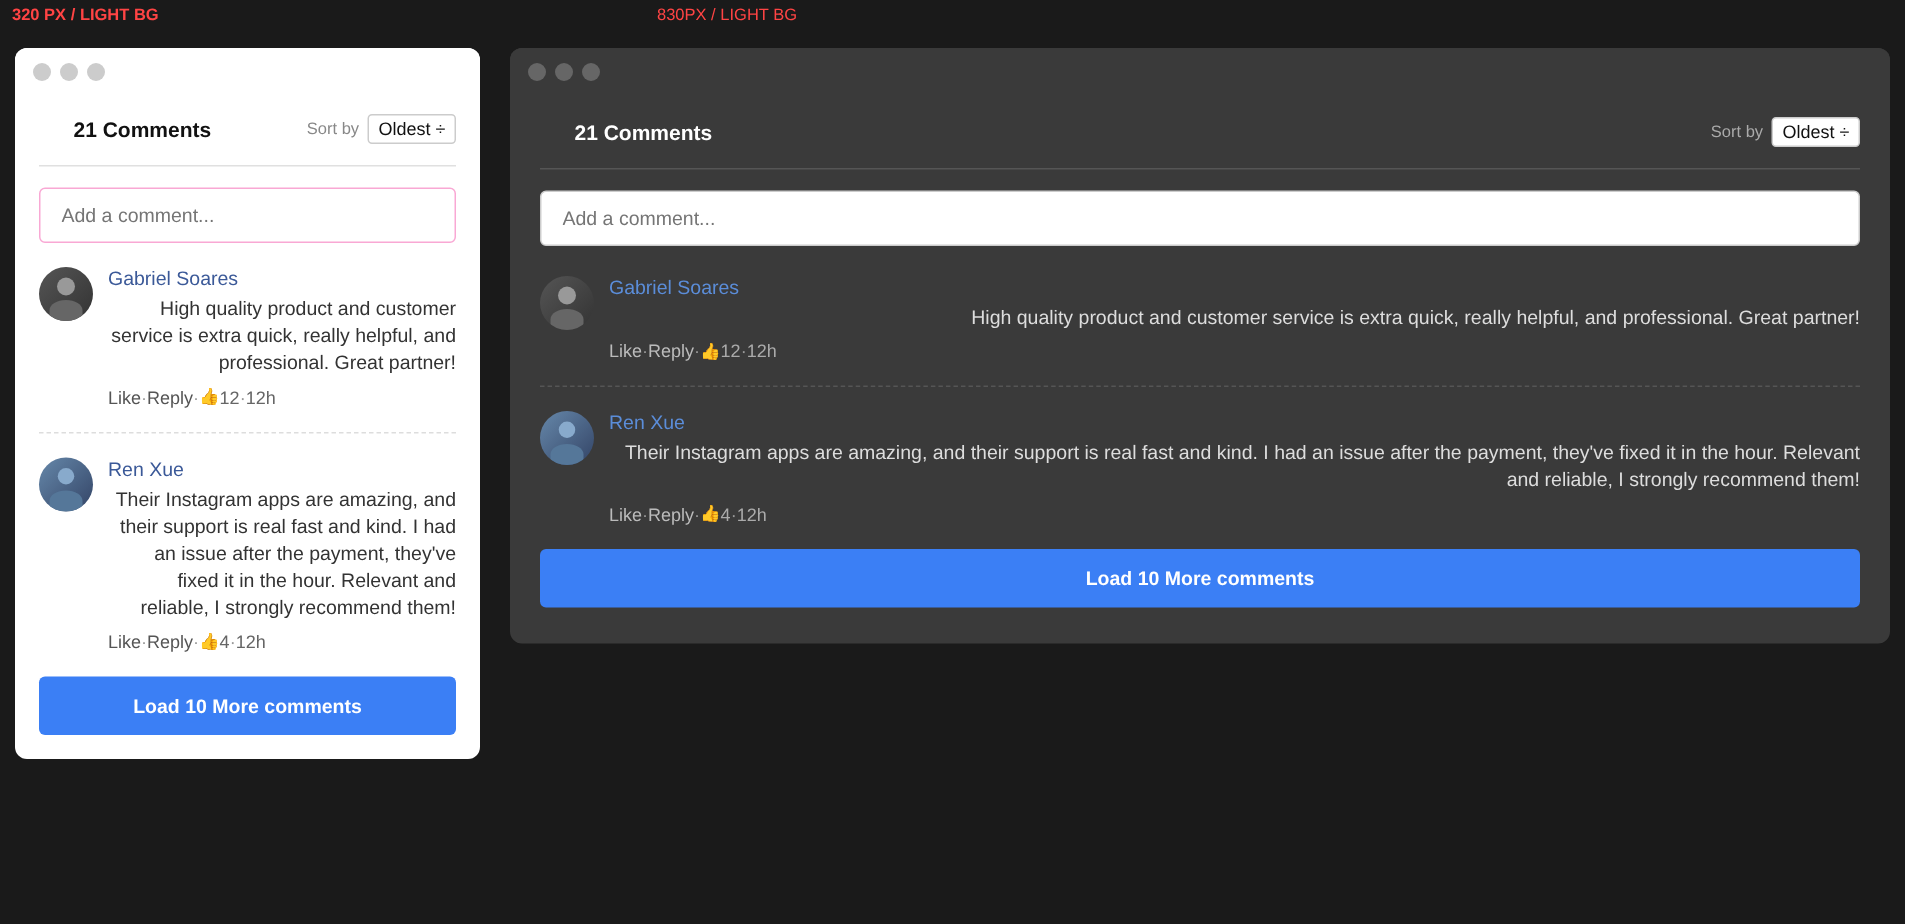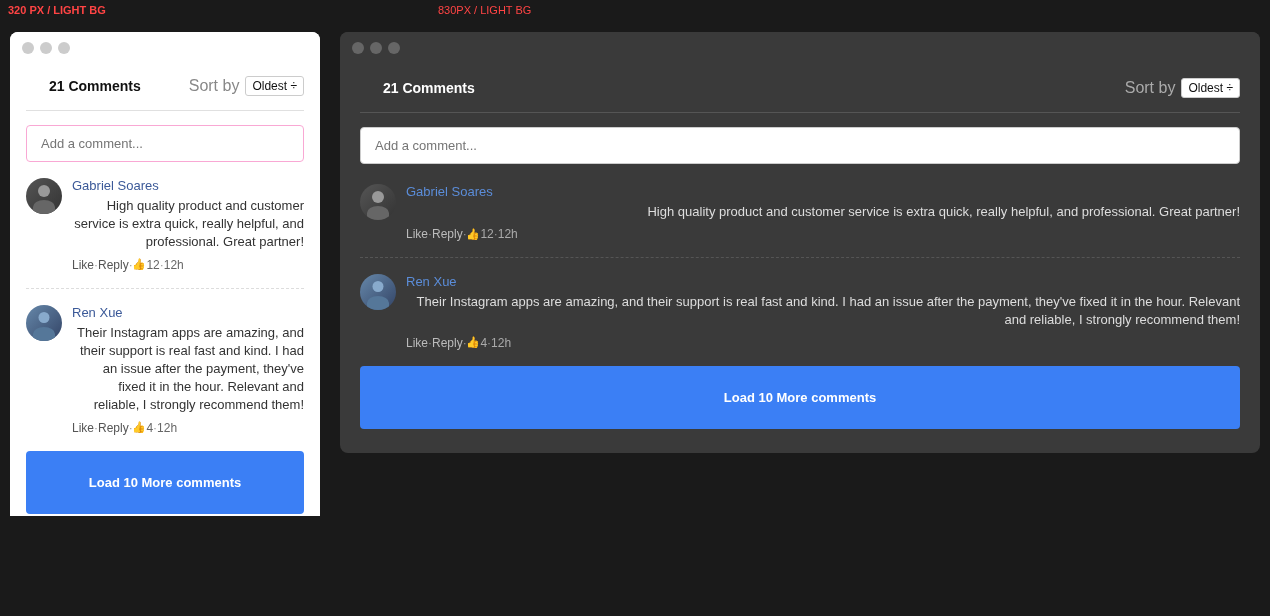--- a/index.html
+++ b/index.html
@@ -103,21 +103,21 @@
       margin-left: 23px;
     }
     .comments-count {
       font-weight: 700;
       font-size: 14px;
     }
     .window-320 .comments-count { color: #111; }
     .window-830 .comments-count { color: #fff; }
 
     .sort-label {
-      font-size: 16px;
+      font-size: 11px;
       color: #888;
       margin-right: 6px;
     }
     .window-830 .sort-label { color: #aaa; }
 
     .sort-select {
       border: 1px solid #ccc;
       background: #fff;
       border-radius: 3px;
       padding: 2px 6px;
@@ -281,21 +281,21 @@
       border: none;
       border-top: 1px dashed #ddd;
       margin: 8px 0 16px 0;
     }
     .window-830 .comment-separator { border-color: #555; }
 
     
     .load-more-btn {
       display: block;
       width: 100%;
-      padding: 24px;
+      padding: 12px;
       background: #3b7ff5;
       color: #fff;
       font-size: 13px;
       font-weight: 600;
       border: none;
       border-radius: 4px;
       cursor: pointer;
       text-align: center;
       margin-bottom: 4px;
     }

